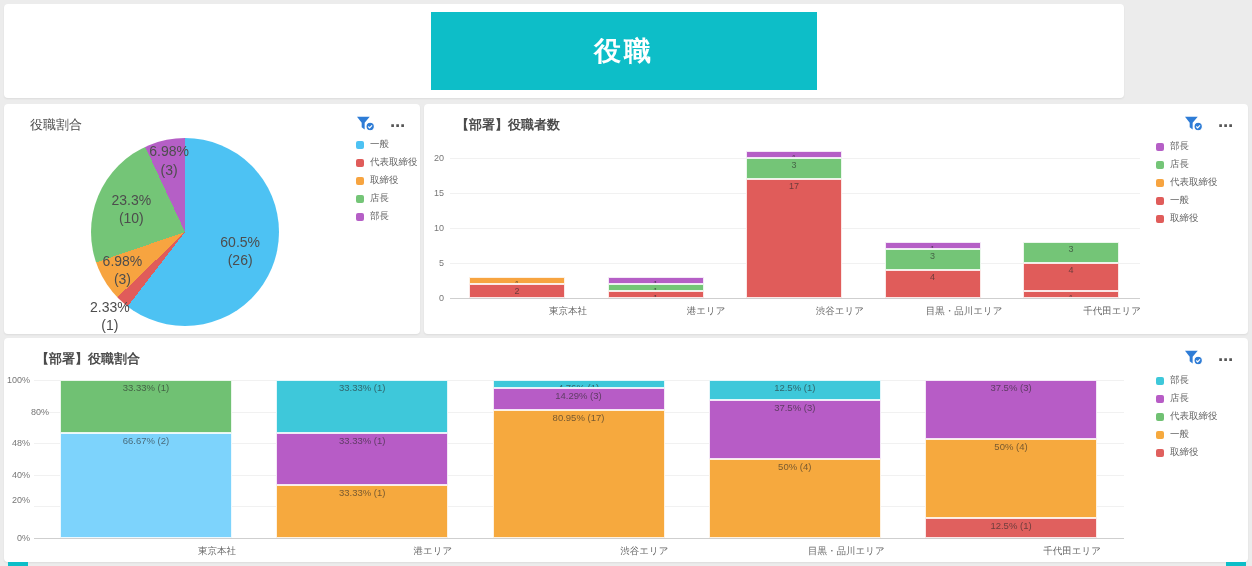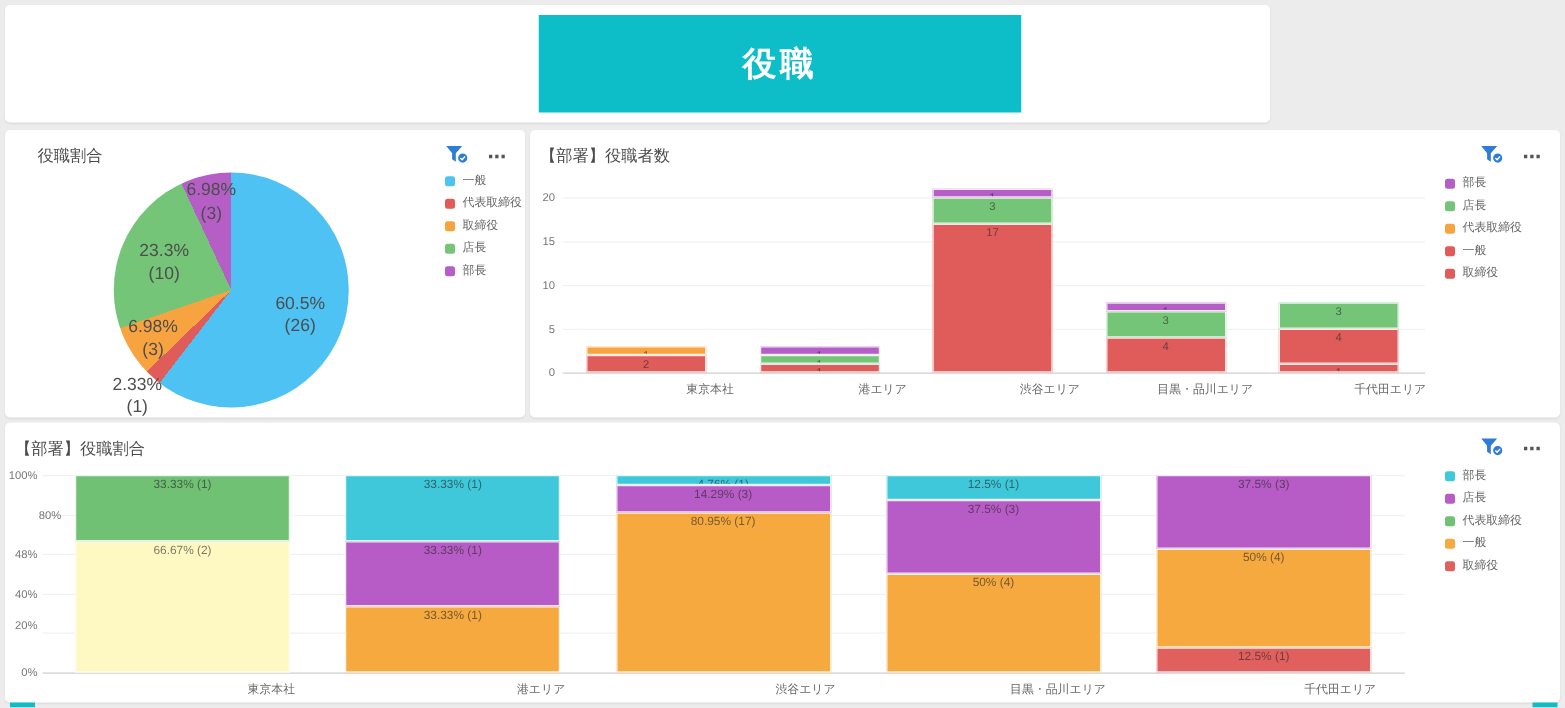--- a/index.html
+++ b/index.html
@@ -2,31 +2,31 @@
 <html><head>
 <meta charset="utf-8">
 <style>
   html,body{margin:0;padding:0;}
   body{
     width:1252px;height:566px;position:relative;overflow:hidden;
     background:#ececec;
     font-family:"Liberation Sans","DejaVu Sans",sans-serif;
   }
   .card{position:absolute;background:#fff;border-radius:4px;box-shadow:0 1px 2px rgba(0,0,0,.07);}
-  #card-banner{left:4px;top:4px;width:1012px;height:94px;}
+  #card-banner{left:4px;top:4px;width:1120px;height:94px;}
   #card-pie{left:4px;top:104px;width:416px;height:230px;}
   #card-bar{left:424px;top:104px;width:824px;height:230px;}
   #card-stack{left:4px;top:338px;width:1244px;height:224px;}
   .banner{
     position:absolute;left:427px;top:8px;width:386px;height:78px;
     display:flex;align-items:center;justify-content:center;
     color:#fff;font-size:27px;font-weight:bold;letter-spacing:3px;
   }
   .card-title{position:absolute;top:12px;left:26px;font-size:13px;color:#4b4b4b;}
-  #card-bar .card-title,#card-stack .card-title{left:8px;}
+  #card-bar .card-title,#card-stack .card-title{left:32px;font-weight:bold;}
   .card-actions{position:absolute;top:11px;right:14px;display:flex;align-items:center;gap:14px;}
   .more{font-size:15px;font-weight:bold;color:#555;line-height:10px;cursor:pointer;letter-spacing:1px;}
   .filter-wrap{cursor:pointer;display:inline-block;}
   .legend{position:absolute;display:flex;flex-direction:column;gap:5px;}
   #pie-legend{left:352px;top:34px;}
   #bar-legend{left:732px;top:36px;}
   #stack-legend{left:1152px;top:36px;}
   .legend-row{display:flex;align-items:center;gap:6px;cursor:pointer;}
   .swatch{width:8px;height:8px;border-radius:2px;flex:0 0 8px;}
   .legend-label{font-size:9.5px;color:#666;white-space:nowrap;text-align:center;}
@@ -235,21 +235,21 @@
         <div class="gridline" style="left: 30px; width: 1090px; top: 168.4px;"></div>
         <div class="ytick" style="left: 0px; width: 26px; top: 157px;">20%</div>
         <div class="gridline" style="left: 30px; width: 1090px; top: 136.8px;"></div>
         <div class="ytick" style="left: 0px; width: 26px; top: 131.8px;">40%</div>
         <div class="gridline" style="left: 30px; width: 1090px; top: 105.2px;"></div>
         <div class="ytick" style="left: 0px; width: 26px; top: 100.2px;">48%</div>
         <div class="gridline" style="left: 30px; width: 1090px; top: 73.6px;"></div>
         <div class="ytick" style="left: 0px; width: 26px; top: 68.6px; padding-left: 19px;">80%</div>
         <div class="gridline" style="left: 30px; width: 1090px; top: 42px;"></div>
         <div class="ytick" style="left: 0px; width: 26px; top: 37px;">100%</div>
-        <div class="bar-seg" style="left: 56px; width: 172px; top: 94.6614px; height: 105.339px; background: #fef9c3;">
+        <div class="bar-seg" style="left: 56px; width: 172px; top: 94.6614px; height: 105.339px; background: #7dd3fc;">
           <div class="seg-label">66.67% (2)</div>
         </div>
         <div class="bar-seg" style="left: 56px; width: 172px; top: 42px; height: 52.6614px; background: rgb(112, 193, 115);">
           <div class="seg-label">33.33% (1)</div>
         </div>
         <div class="xtick" style="left: 52px; width: 180px; top: 207px;">東京本社</div>
         <div class="bar-seg" style="left: 272.25px; width: 172px; top: 147.339px; height: 52.6614px; background: rgb(246, 169, 62);">
           <div class="seg-label">33.33% (1)</div>
         </div>
         <div class="bar-seg" style="left: 272.25px; width: 172px; top: 94.6772px; height: 52.6614px; background: rgb(183, 92, 198);">

